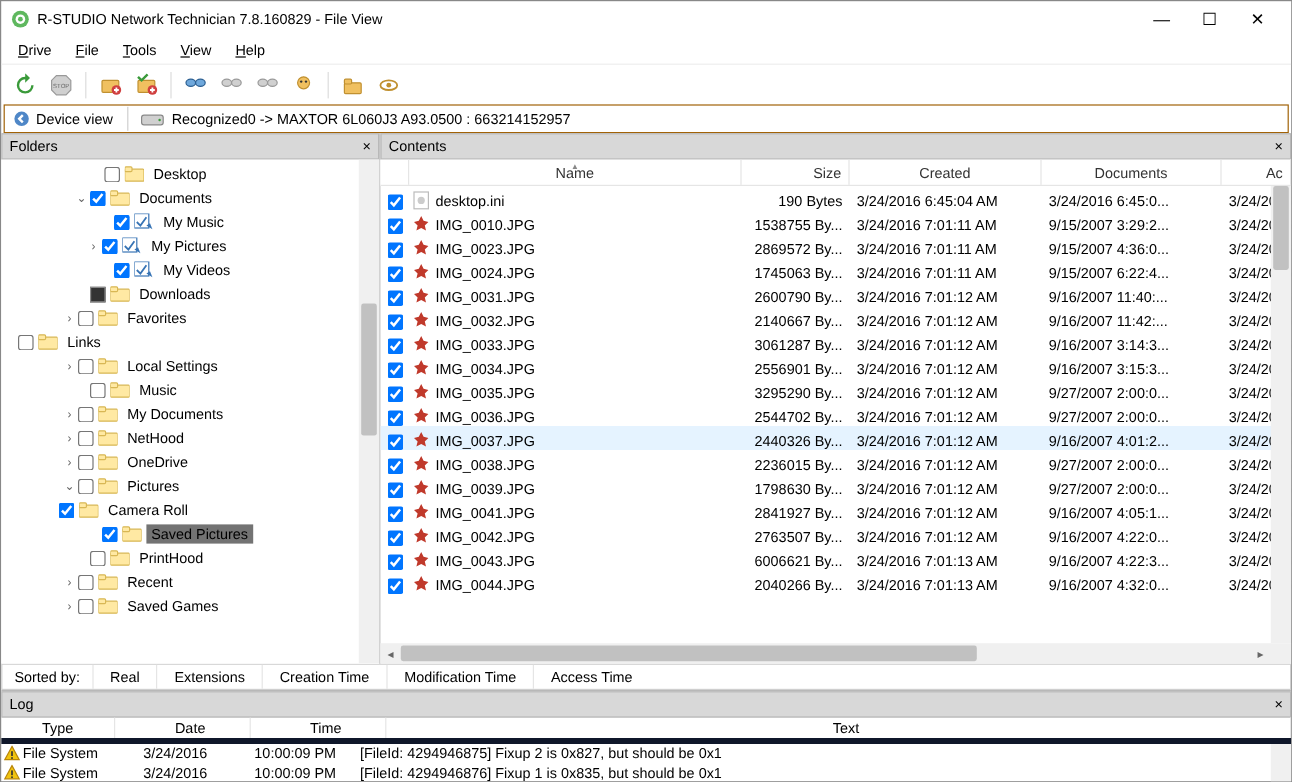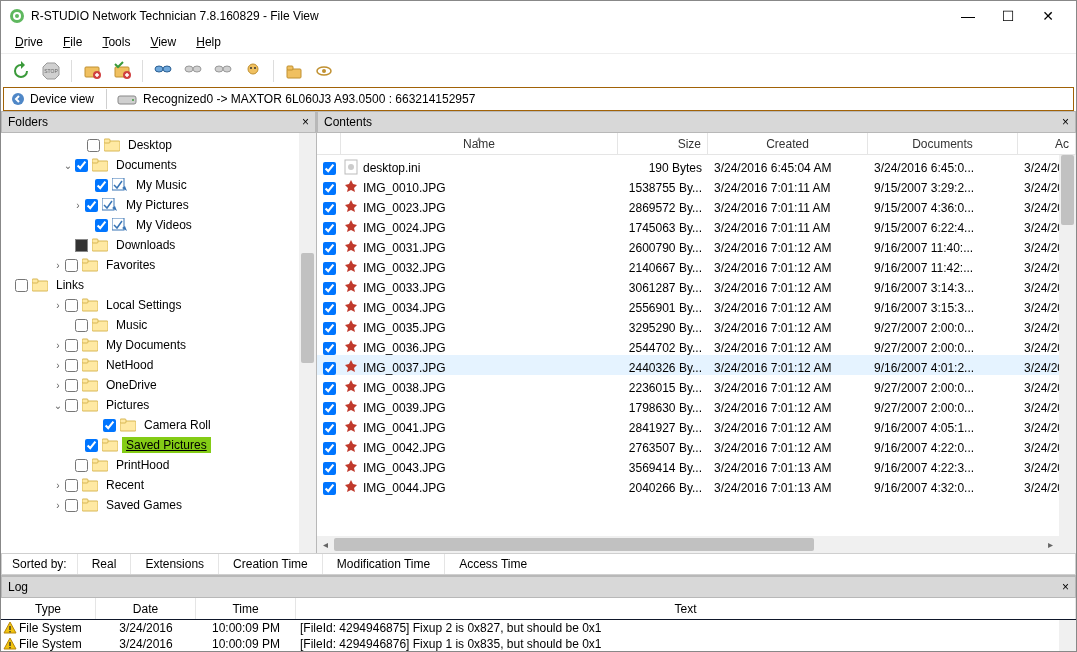--- a/index.html
+++ b/index.html
@@ -20,21 +20,21 @@
 .main { display: flex; height: 442px; }
 .panel-header { background: #d8d8d8; height: 22px; display: flex; align-items: center; padding: 0 6px; font-size: 12px; border: 1px solid #b8b8b8; }
 .panel-header .x { margin-left: auto; font-family: Arial; }
 .folders { width: 316px; display: flex; flex-direction: column; border-right: 1px solid #b8b8b8; }
 .folders-body { flex: 1; overflow: hidden; position: relative; background: #fff; padding-top: 2px; }
 .tree-row { height: 20px; display: flex; align-items: center; white-space: nowrap; }
 .tree-row .exp { width: 14px; text-align: center; color: #666; font-size: 10px; }
 .tree-row input[type=checkbox] { margin: 0 4px 0 0; }
 .tree-row .folder-icon { width: 16px; height: 14px; margin-right: 4px; }
 .tree-row .label { padding: 1px 4px; }
-.tree-row.selected .label { background: #84cc16; text-decoration: underline; }
+.tree-row.selected .label { background: #737373; }
 .contents { flex: 1; display: flex; flex-direction: column; }
 .table-head { display: flex; height: 22px; background: #fff; border-bottom: 1px solid #e5e5e5; }
 .table-head .th { border-right: 1px solid #e5e5e5; display: flex; align-items: center; padding: 0 6px; font-size: 12px; color: #333; }
 .table-head .th.name { flex: 1; justify-content: center; }
 .table-head .th.size { width: 90px; justify-content: flex-end; }
 .table-head .th.created { width: 160px; justify-content: center; }
 .table-head .th.modified { width: 150px; justify-content: center; }
 .table-head .th.acc { width: 58px; justify-content: flex-end; }
 .table-body { flex: 1; overflow: hidden; position: relative; }
 .row { display: flex; height: 20px; align-items: flex-end; }
@@ -50,21 +50,21 @@
 .vscroll .thumb { position: absolute; left: 2px; right: 2px; background: #c1c1c1; border-radius: 2px; }
 .hscroll { height: 17px; background: #f0f0f0; position: relative; }
 .hscroll .left, .hscroll .right { position: absolute; top: 0; width: 17px; height: 17px; display: flex; align-items: center; justify-content: center; color: #666; font-size: 10px; }
 .hscroll .right { right: 17px; }
 .hscroll .left { left: 0; }
 .hscroll .thumb { position: absolute; top: 2px; height: 13px; background: #c1c1c1; border-radius: 2px; }
 .sortbar { height: 22px; display: flex; align-items: center; border: 1px solid #cfcfcf; }
 .sortbar .lbl { padding: 0 10px; }
 .sortbar .btn { padding: 0 14px; height: 100%; display: flex; align-items: center; border-left: 1px solid #e5e5e5; }
 .log { border-top: 1px solid #b8b8b8; }
-.log-head { display: flex; height: 22px; border-bottom: 1px solid #0f172a; }
+.log-head { display: flex; height: 22px; border-bottom: 5px solid #0f172a; gap: 13px; }
 .log-head .lh { border-right: 1px solid #e5e5e5; display: flex; align-items: center; justify-content: center; padding: 0 6px; }
 .log-head .lh.type { width: 95px; }
 .log-head .lh.date { width: 100px; }
 .log-head .lh.time { width: 100px; }
 .log-head .lh.text { flex: 1; }
 .log-body { height: 48px; overflow: hidden; position: relative; }
 .log-row { display: flex; height: 16px; align-items: center; font-size: 12px; }
 .log-row .warn { width: 18px; display: flex; align-items: center; justify-content: center; }
 .log-row .type { width: 77px; }
 .log-row .date { width: 100px; text-align: center; }
@@ -313,21 +313,21 @@
         </div>
         <div class="tree-row" style="padding-left: 50px;">
           <span class="exp">⌄</span>
           <input type="checkbox" style="">
           <svg class="folder-icon" viewBox="0 0 16 14">
             <rect x="0" y="3" width="16" height="10" rx="1" fill="#ffe9a3" stroke="#d8b754"></rect>
             <rect x="0" y="1" width="6" height="4" rx="1" fill="#ffe9a3" stroke="#d8b754"></rect>
           </svg>
           <span class="label">Pictures</span>
         </div>
-        <div class="tree-row" style="padding-left: 88px;">
+        <div class="tree-row" style="padding-left: 34px;">
           <span class="exp"></span>
           <input type="checkbox" checked="" style="">
           <svg class="folder-icon" viewBox="0 0 16 14">
             <rect x="0" y="3" width="16" height="10" rx="1" fill="#ffe9a3" stroke="#d8b754"></rect>
             <rect x="0" y="1" width="6" height="4" rx="1" fill="#ffe9a3" stroke="#d8b754"></rect>
           </svg>
           <span class="label">Camera Roll</span>
         </div>
         <div class="tree-row selected" style="padding-left: 70px;">
           <span class="exp"></span>
@@ -617,21 +617,21 @@
         <div class="row">
           <div class="ck">
             <input type="checkbox" checked="" style="">
           </div>
           <div class="icon">
             <svg width="16" height="16" viewBox="0 0 16 16">
               <path d="M8 1l2 4 4 1-3 3 1 4-4-2-4 2 1-4-3-3 4-1z" fill="#c0392b"></path>
             </svg>
           </div>
           <div class="name">IMG_0043.JPG</div>
-          <div class="size">3569414 By...</div>
+          <div class="size">6006621 By...</div>
           <div class="created">3/24/2016 7:01:13 AM</div>
           <div class="modified">9/16/2007 4:22:3...</div>
           <div class="acc">3/24/2016</div>
         </div>
         <div class="row">
           <div class="ck">
             <input type="checkbox" checked="" style="">
           </div>
           <div class="icon">
             <svg width="16" height="16" viewBox="0 0 16 16">

